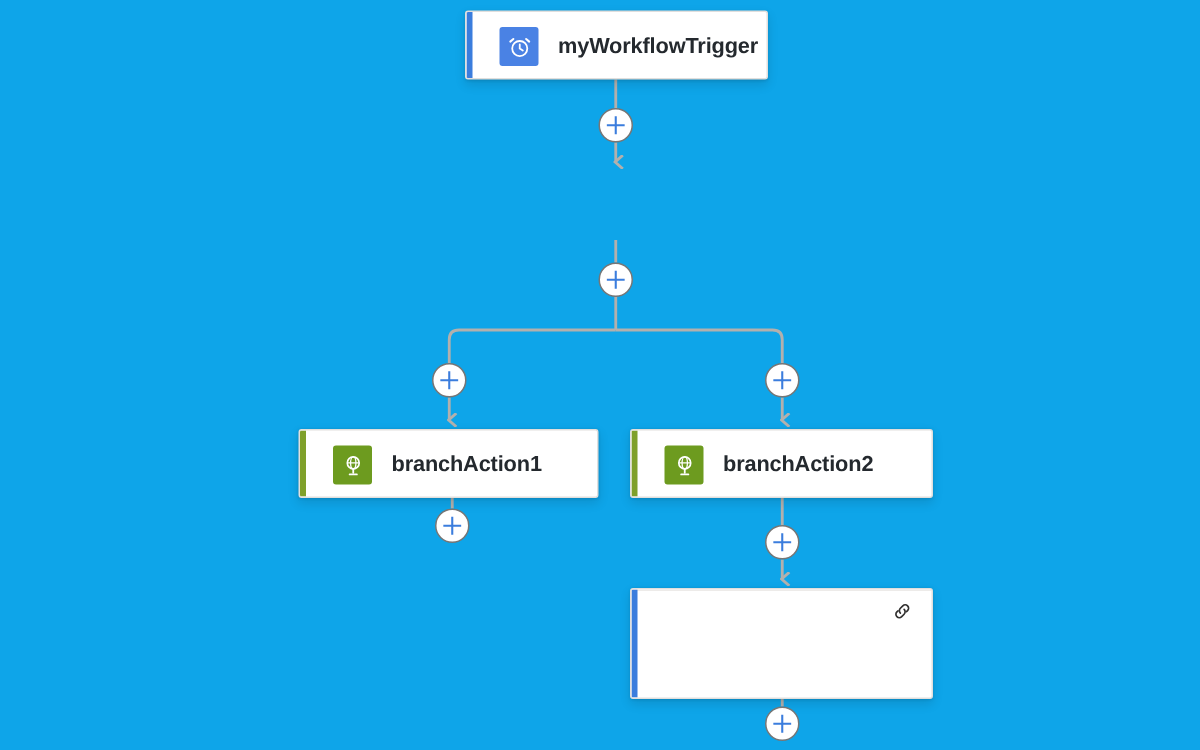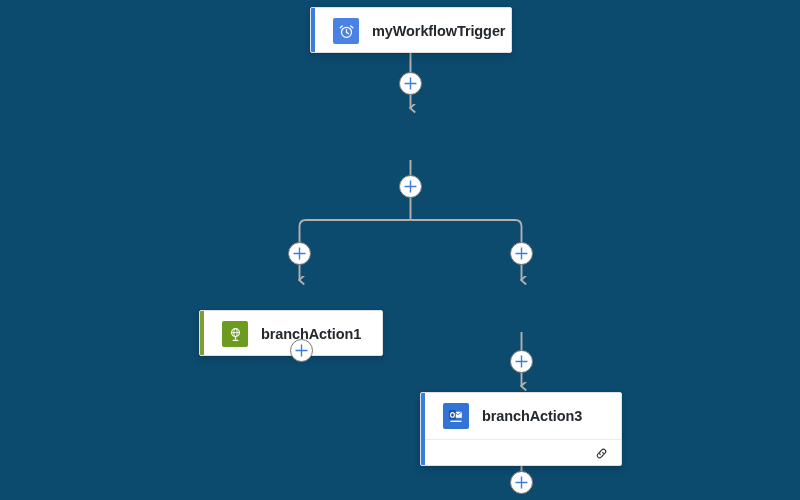--- a/index.html
+++ b/index.html
@@ -10,21 +10,21 @@
   body {
     width: 800px;
     height: 500px;
     font-family: "Liberation Sans", sans-serif;
     overflow: hidden;
   }
   #canvas {
     position: relative;
     width: 800px;
     height: 500px;
-    background: #0c4a6e;
+    background: #0ea5e9;
   }
   
   #edges {
     position: absolute;
     left: 0; top: 0;
     width: 800px;
     height: 500px;
     pointer-events: none;
   }
   
@@ -147,51 +147,54 @@
           <circle cx="12" cy="13.2" r="7.1" fill="none" stroke="#ffffff" stroke-width="1.7"></circle>
           <path d="M12 9.4 L12 13.2 L14.9 15.1" fill="none" stroke="#ffffff" stroke-width="1.7" stroke-linecap="round"></path>
           <path d="M6.0 4.2 L3.1 6.7 M18.0 4.2 L20.9 6.7" stroke="#ffffff" stroke-width="1.9" stroke-linecap="round"></path>
         </svg>
       </div>
       <div class="node-title">myWorkflowTrigger</div>
     </div>
   </div>
 
 
-  <div class="node" style="left:199px; top:286px; width:184px; height:46px;margin-top:24px;">
+  <div class="node" style="left:199px; top:286px; width:200px; height:46px;">
     <div class="accent" style="background:#7fa02a;"></div>
     <div class="node-head">
       <div class="node-icon" style="background:#6d9b1f;">
         <svg width="17" height="17" viewBox="0 0 24 24" aria-hidden="true">
           <circle cx="12" cy="9.3" r="5.6" fill="none" stroke="#ffffff" stroke-width="1.6"></circle>
           <ellipse cx="12" cy="9.3" rx="2.5" ry="5.6" fill="none" stroke="#ffffff" stroke-width="1.2"></ellipse>
           <path d="M6.6 9.3 L17.4 9.3" stroke="#ffffff" stroke-width="1.2"></path>
           <path d="M12 14.9 L12 18.6" stroke="#ffffff" stroke-width="1.7" stroke-linecap="round"></path>
           <path d="M8.6 20.2 L15.4 20.2" stroke="#ffffff" stroke-width="1.7" stroke-linecap="round"></path>
         </svg>
       </div>
       <div class="node-title">branchAction1</div>
     </div>
   </div>
 
+  <div class="node" style="left:420px; top:286px; width:202px; height:46px;">
+    <div class="accent" style="background:#7fa02a;"></div>
+    <div class="node-head">
+      <div class="node-icon" style="background:#6d9b1f;">
+        <svg width="17" height="17" viewBox="0 0 24 24" aria-hidden="true">
+          <circle cx="12" cy="9.3" r="5.6" fill="none" stroke="#ffffff" stroke-width="1.6"></circle>
+          <ellipse cx="12" cy="9.3" rx="2.5" ry="5.6" fill="none" stroke="#ffffff" stroke-width="1.2"></ellipse>
+          <path d="M6.6 9.3 L17.4 9.3" stroke="#ffffff" stroke-width="1.2"></path>
+          <path d="M12 14.9 L12 18.6" stroke="#ffffff" stroke-width="1.7" stroke-linecap="round"></path>
+          <path d="M8.6 20.2 L15.4 20.2" stroke="#ffffff" stroke-width="1.7" stroke-linecap="round"></path>
+        </svg>
+      </div>
+      <div class="node-title">branchAction2</div>
+    </div>
+  </div>
 
   <div class="node" style="left:420px; top:392px; width:202px; height:74px;">
     <div class="accent" style="background:#3b7ddd;"></div>
-    <div class="node-head">
-      <div class="node-icon" style="background:#3273d6;">
-        <svg width="18" height="18" viewBox="0 0 24 24" aria-hidden="true">
-          <rect x="9.6" y="6.4" width="10.2" height="8.0" fill="#ffffff"></rect>
-          <path d="M9.6 6.4 L14.7 10.3 L19.8 6.4" fill="none" stroke="#3273d6" stroke-width="1.2"></path>
-          <rect x="3.0" y="4.4" width="8.6" height="12.4" rx="1.3" fill="#1d4f9c"></rect>
-          <ellipse cx="7.3" cy="10.6" rx="2.5" ry="3.1" fill="none" stroke="#ffffff" stroke-width="1.5"></ellipse>
-          <rect x="4.6" y="18.2" width="14.8" height="1.8" fill="#ffffff"></rect>
-        </svg>
-      </div>
-      <div class="node-title">branchAction3</div>
-    </div>
     <div class="node-foot">
       <div class="link-badge">
         <svg width="15" height="15" viewBox="0 0 24 24" aria-hidden="true">
           <path d="M10.0 13.9 a3.6 3.6 0 0 1 0 -5.1 l2.6 -2.6 a3.6 3.6 0 0 1 5.1 5.1 l-1.2 1.2" fill="none" stroke="#323130" stroke-width="1.8" stroke-linecap="round"></path>
           <path d="M14.0 10.1 a3.6 3.6 0 0 1 0 5.1 l-2.6 2.6 a3.6 3.6 0 0 1 -5.1 -5.1 l1.2 -1.2" fill="none" stroke="#323130" stroke-width="1.8" stroke-linecap="round"></path>
         </svg>
       </div>
     </div>
   </div>
 

